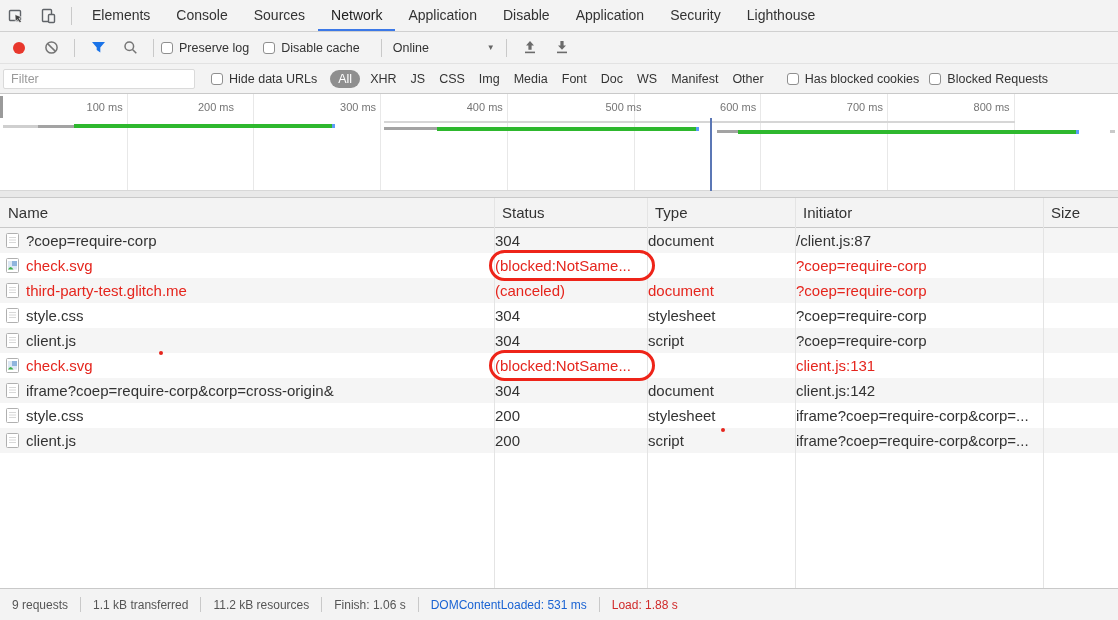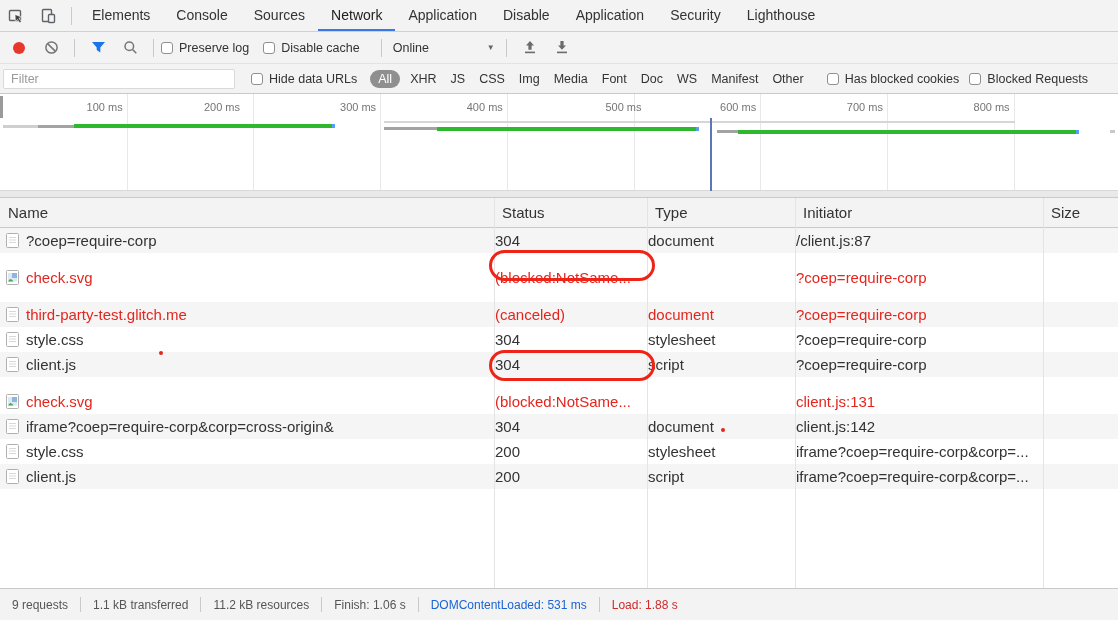--- a/index.html
+++ b/index.html
@@ -29,21 +29,21 @@
         background:#fff; display:inline-block; flex:none; }
   .tb-label { margin:0 14px 0 6px; color:#333; }
   .throttle { display:flex; align-items:center; width:102px;
               justify-content:space-between; margin:0 4px; cursor:pointer; }
   .throttle .caret { font-size:8px; color:#666; }
 
   
   .filterbar { height:30px; background:#f3f3f3; border-bottom:1px solid #c9c9c9;
                display:flex; align-items:center; font-size:12.5px;
                white-space:nowrap; overflow:hidden; }
-  .filter-input { width:232px; height:20px; border:1px solid #dadada; background:#fff;
+  .filter-input { width:192px; height:20px; border:1px solid #dadada; background:#fff;
                   margin-left:3px; font-size:12.5px; padding:0 7px; color:#333;
                   outline:none; border-radius:2px; flex:none;
                   font-family:"Liberation Sans", sans-serif; }
   .filter-input::placeholder { color:#9a9a9a; }
   .fb-gap { width:16px; flex:none; }
   .fb-label { margin:0 10px 0 6px; }
   .pill { padding:2px 8px; border-radius:10px; margin:0 3px; cursor:pointer; }
   .pill.active { background:#8f8f8f; color:#fff; }
   .tfilter { margin:0 7px; cursor:pointer; }
 
@@ -63,21 +63,21 @@
   .nettable { position:relative; height:390px; background:#fff; font-size:15px; }
   .thead { display:grid; grid-template-columns:494px 153px 148px 248px 75px;
            height:30px; background:#f3f3f3; border-bottom:1px solid #c9c9c9;
            align-items:center; }
   .th { padding-left:8px; color:#333; cursor:pointer; }
   .row { display:grid; grid-template-columns:494px 153px 148px 248px 75px;
          height:25px; align-items:center; cursor:pointer; }
   .row.odd { background:#f5f5f5; }
   .cell { padding-left:1px; overflow:hidden; white-space:nowrap; }
   .name { display:flex; align-items:center; gap:7px; padding-left:6px; }
-  .err, .err .ini { color:#e5251d;margin-top:12px; }
+  .err, .err .ini { color:#e5251d; }
   .ini { color:#333; }
   .colline { position:absolute; top:0; bottom:0; width:1px; background:#e4e4e4;
              pointer-events:none; }
   .badge { position:absolute; left:489px; width:166px; height:31px;
            border:3px solid #ee2419; border-radius:16px; pointer-events:none; }
   .speck { position:absolute; width:4px; height:4px; background:#e5251d;
            border-radius:50%; pointer-events:none; }
   .ficon { flex:none; display:flex; }
 
   
@@ -187,21 +187,21 @@
     <span class="cb"></span>
     <span class="fb-label">Blocked Requests</span>
   </div>
 
   <div class="overview" id="overview">
     <div class="edgemark"></div>
     <div class="ov-band"></div>
   <div class="gridline" style="left: 126.7px;"></div>
       <div class="ticklabel" style="left: 126.7px;">100 ms</div>
       <div class="gridline" style="left: 253.4px;"></div>
-      <div class="ticklabel" style="left: 244px; text-align: right;">200 ms</div>
+      <div class="ticklabel" style="left: 238px; text-align: right;">200 ms</div>
       <div class="gridline" style="left: 380.1px;"></div>
       <div class="ticklabel" style="left: 380.1px;">300 ms</div>
       <div class="gridline" style="left: 506.8px;"></div>
       <div class="ticklabel" style="left: 506.8px;">400 ms</div>
       <div class="gridline" style="left: 633.5px;"></div>
       <div class="ticklabel" style="left: 633.5px; margin-left: 12px;">500 ms</div>
       <div class="gridline" style="left: 760.2px;"></div>
       <div class="ticklabel" style="left: 760.2px; text-align: right;">600 ms</div>
       <div class="gridline" style="left: 886.9px;"></div>
       <div class="ticklabel" style="left: 886.9px;">700 ms</div>

